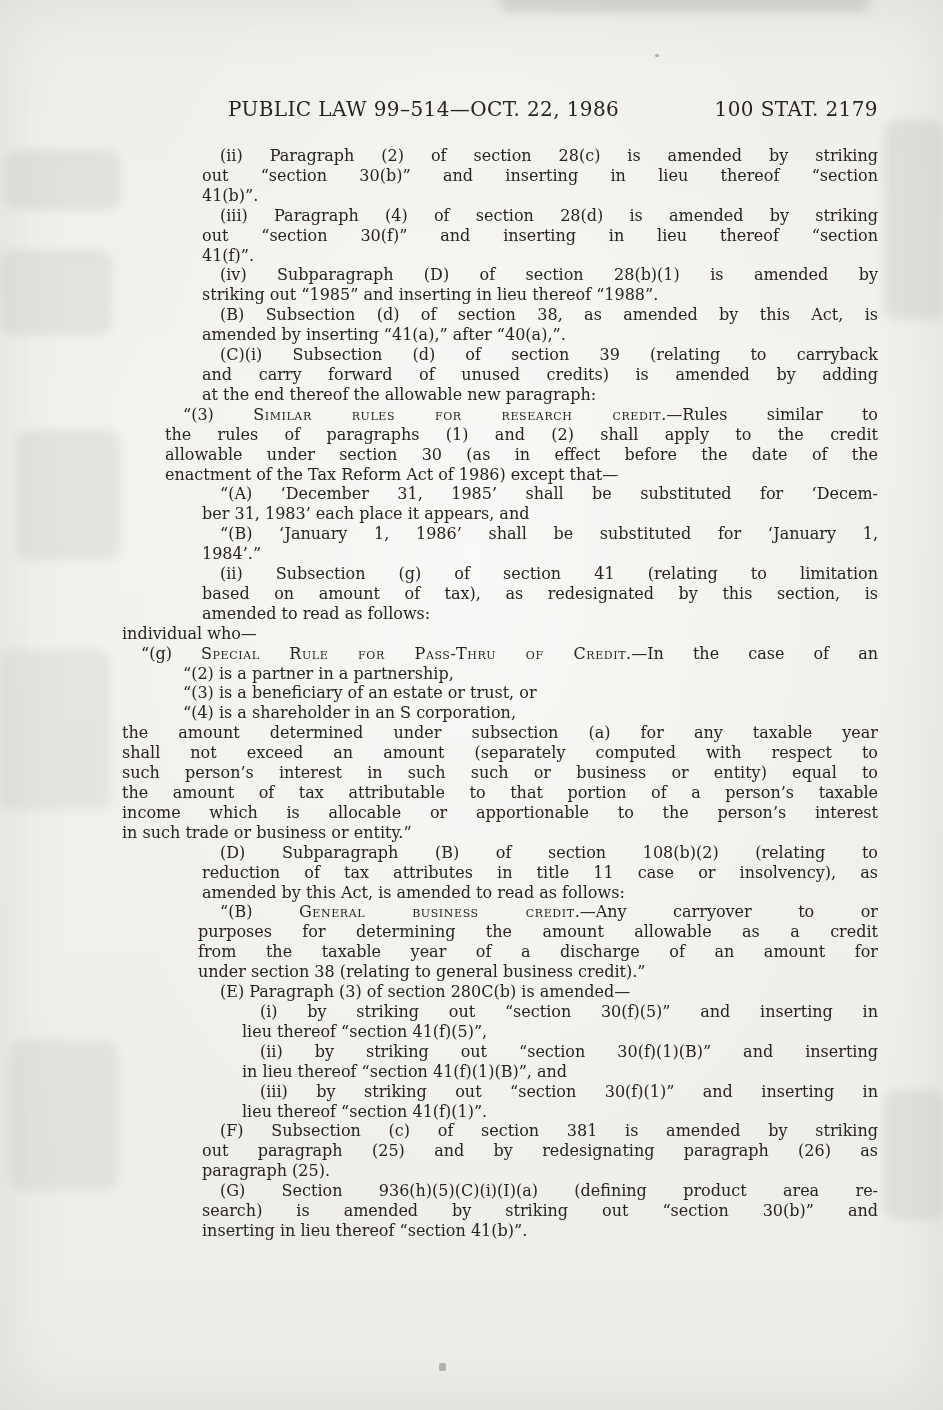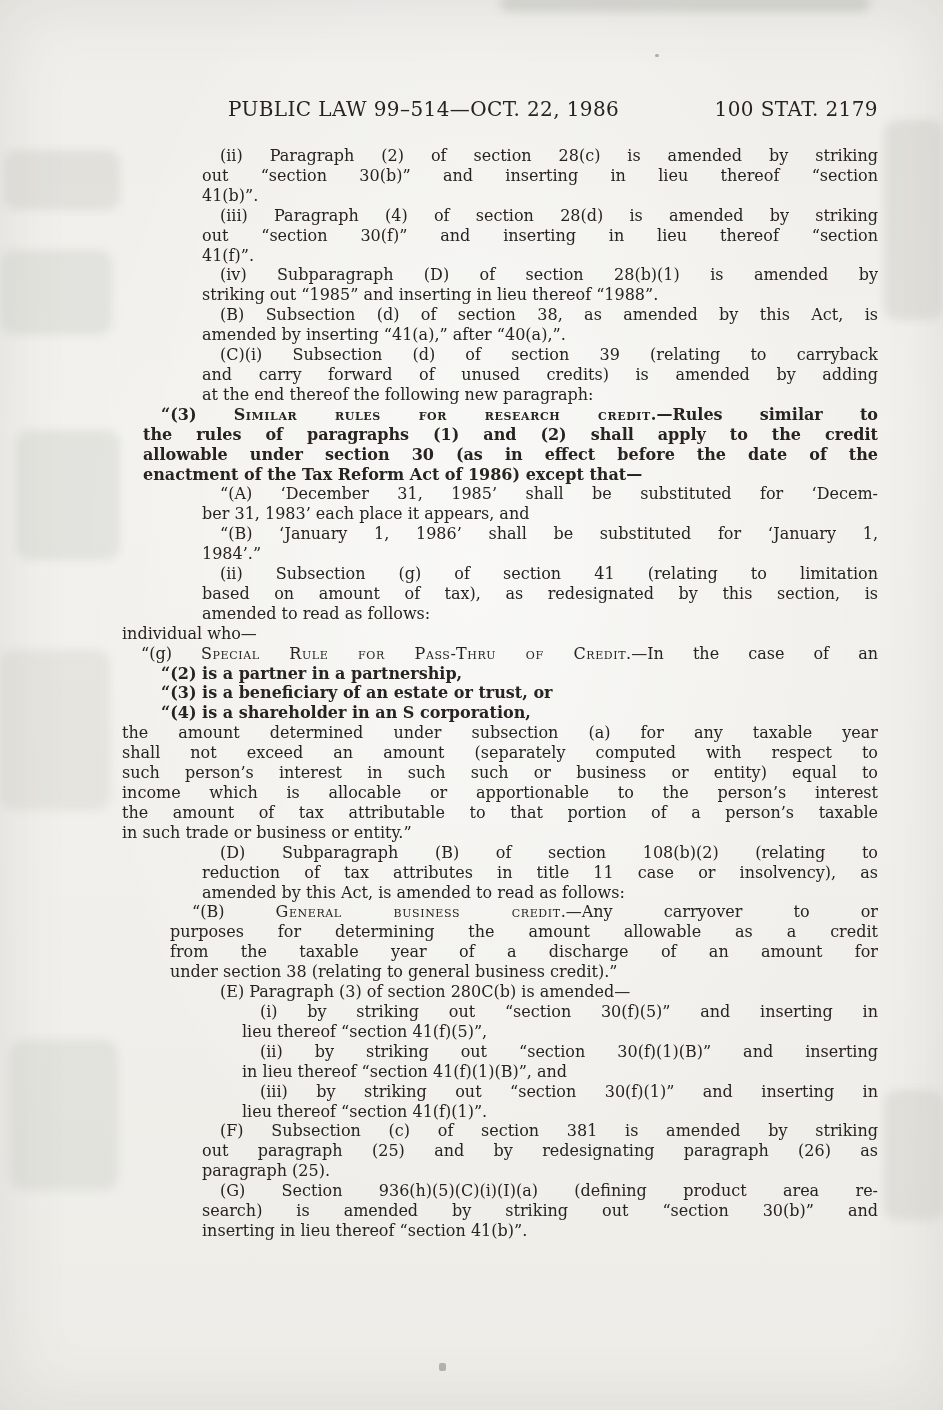--- a/index.html
+++ b/index.html
@@ -26,23 +26,23 @@
   }
   .header .law-title{padding-left:106px;}
 
   .textblock{
     position:absolute;left:122px;top:146px;width:756px;
     font-size:16px;line-height:19.9px;
     text-rendering:optimizeLegibility;
   }
   .para{margin:0;}
   .para.l0{margin-left:0;}
-  .para.l1{margin-left:21px;font-weight:bold;}
+  .para.l1{margin-left:43px;}
   .para.l2{margin-left:80px;}
-  .para.l2q{margin-left:48px;}
+  .para.l2q{margin-left:76px;}
   .para.l3{margin-left:120px;}
   .line{white-space:normal;}
   .line.j{text-align:justify;text-align-last:justify;}
   .line.fi{padding-left:18px;}
   .para.l0 .line.fi{padding-left:19px;}
   .para.l2q .line.fi{padding-left:22px;}
   .sc{font-variant:small-caps;letter-spacing:0.6px;}
 </style>
 </head>
 <body>
@@ -80,21 +80,21 @@
         <div class="line j fi"><span>(iv) Subparagraph (D) of section 28(b)(1) is amended by</span></div>
         <div class="line"><span>striking out “1985” and inserting in lieu thereof “1988”.</span></div>
       </div>
       <div class="para l2">
         <div class="line j fi"><span>(B) Subsection (d) of section 38, as amended by this Act, is</span></div>
         <div class="line"><span>amended by inserting “41(a),” after “40(a),”.</span></div>
       </div>
       <div class="para l2">
         <div class="line j fi"><span>(C)(i) Subsection (d) of section 39 (relating to carryback</span></div>
         <div class="line j"><span>and carry forward of unused credits) is amended by adding</span></div>
-        <div class="line"><span>at the end thereof the following new paragraph:</span></div>
+        <div class="line"><span>at the end thereof the allowable new paragraph:</span></div>
       </div>
       <div class="para l1">
         <div class="line j fi"><span>“(3) </span><span class="sc">Similar rules for research credit</span><span>.—Rules similar to</span></div>
         <div class="line j"><span>the rules of paragraphs (1) and (2) shall apply to the credit</span></div>
         <div class="line j"><span>allowable under section 30 (as in effect before the date of the</span></div>
         <div class="line"><span>enactment of the Tax Reform Act of 1986) except that—</span></div>
       </div>
       <div class="para l2">
         <div class="line j fi"><span>“(A) ‘December 31, 1985’ shall be substituted for ‘Decem-</span></div>
         <div class="line"><span>ber 31, 1983’ each place it appears, and</span></div>
@@ -118,22 +118,22 @@
       <div class="para l1">
         <div class="line fi"><span>“(3) is a beneficiary of an estate or trust, or</span></div>
       </div>
       <div class="para l1">
         <div class="line fi"><span>“(4) is a shareholder in an S corporation,</span></div>
       </div>
       <div class="para l0">
         <div class="line j"><span>the amount determined under subsection (a) for any taxable year</span></div>
         <div class="line j"><span>shall not exceed an amount (separately computed with respect to</span></div>
         <div class="line j"><span>such person’s interest in such such or business or entity) equal to</span></div>
+        <div class="line j"><span>the amount of tax attributable to that portion of a person’s taxable</span></div>
         <div class="line j"><span>income which is allocable or apportionable to the person’s interest</span></div>
-        <div class="line j"><span>the amount of tax attributable to that portion of a person’s taxable</span></div>
         <div class="line"><span>in such trade or business or entity.”</span></div>
       </div>
       <div class="para l2">
         <div class="line j fi"><span>(D) Subparagraph (B) of section 108(b)(2) (relating to</span></div>
         <div class="line j"><span>reduction of tax attributes in title 11 case or insolvency), as</span></div>
         <div class="line"><span>amended by this Act, is amended to read as follows:</span></div>
       </div>
       <div class="para l2q">
         <div class="line j fi"><span>“(B) </span><span class="sc">General business credit</span><span>.—Any carryover to or</span></div>
         <div class="line j"><span>purposes for determining the amount allowable as a credit</span></div>

